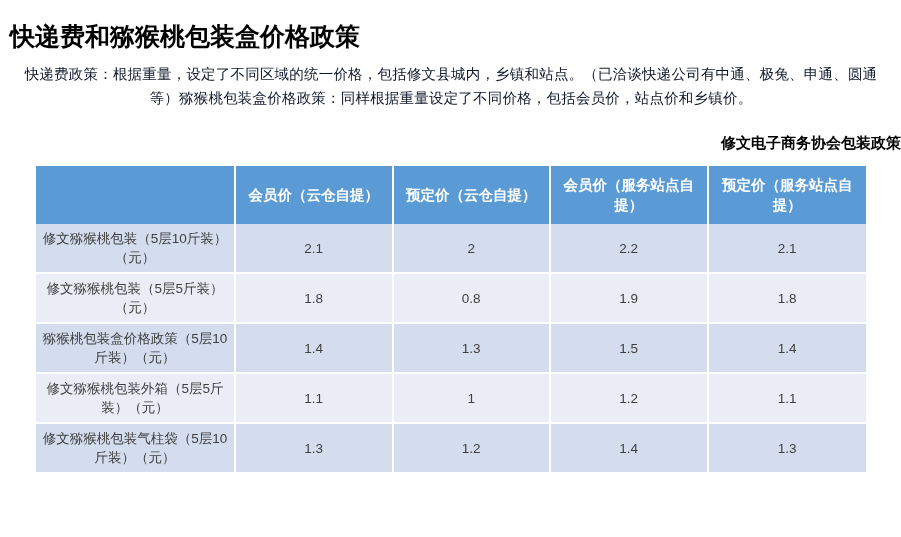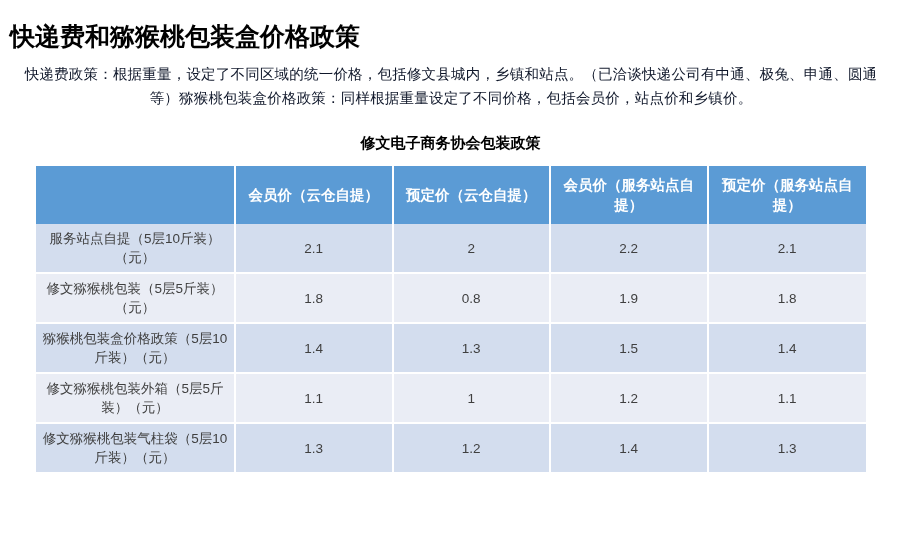--- a/index.html
+++ b/index.html
@@ -37,21 +37,21 @@
     color: #0f172a;
     text-align: center;
     letter-spacing: 0.2px;
   }
 
   .table-caption {
     position: absolute;
     left: 0px;
     top: 134px;
     width: 901px;
-    text-align: center;
+    text-align: right;
     font-size: 15px;
     font-weight: bold;
     color: #000000;
   }
 
   .policy-table-wrap {
     position: absolute;
     left: 36px;
     top: 166px;
     width: 876px;
@@ -136,21 +136,21 @@
       <tr>
         <th class="th-blank"></th>
         <th>会员价（云仓自提）</th>
         <th>预定价（云仓自提）</th>
         <th>会员价（服务站点自提）</th>
         <th>预定价（服务站点自提）</th>
       </tr>
     </thead>
     <tbody>
       <tr class="row-odd">
-        <td class="cell-label">服务站点自提（5层10斤装）（元）</td>
+        <td class="cell-label">修文猕猴桃包装（5层10斤装）（元）</td>
         <td>2.1</td>
         <td>2</td>
         <td>2.2</td>
         <td>2.1</td>
       </tr>
       <tr class="row-even">
         <td class="cell-label">修文猕猴桃包装（5层5斤装）（元）</td>
         <td>1.8</td>
         <td>0.8</td>
         <td>1.9</td>

